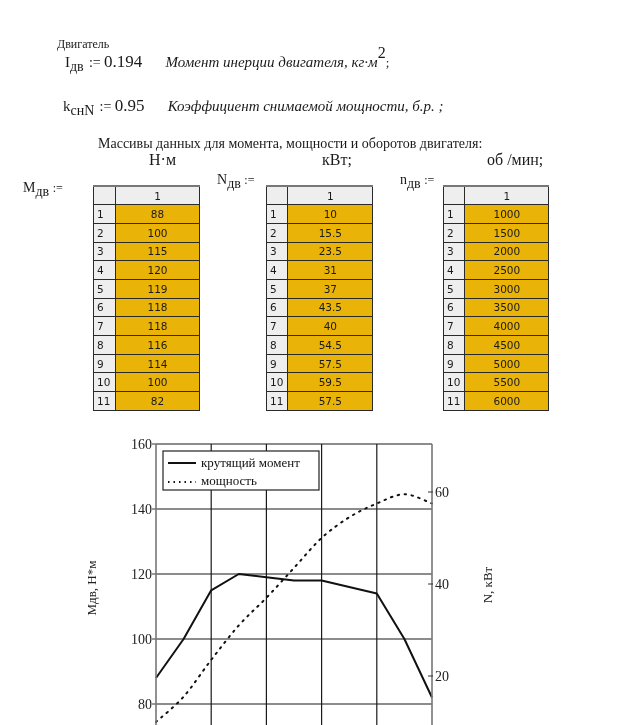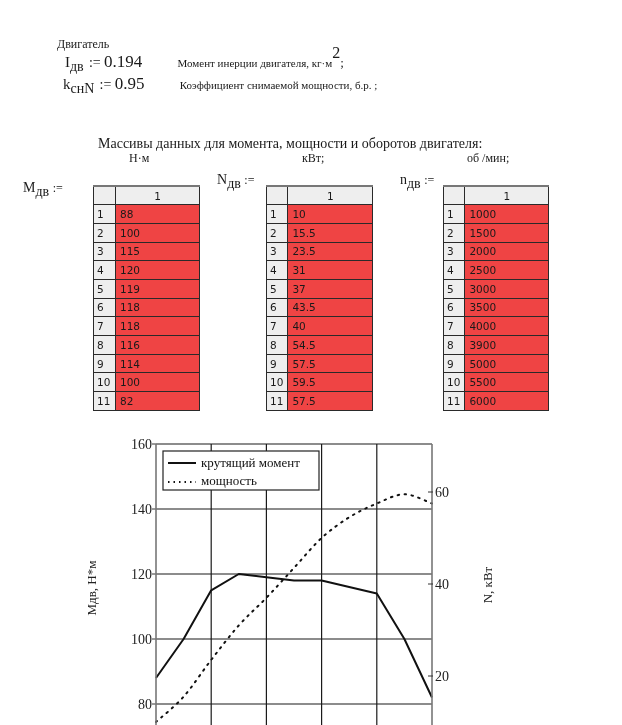--- a/index.html
+++ b/index.html
@@ -3,50 +3,50 @@
 <meta charset="utf-8">
 <style>
   html, body { margin:0; padding:0; background:#ffffff; }
   body { width:622px; height:725px; position:relative; overflow:hidden;
          font-family:"Liberation Serif","DejaVu Serif",serif; color:#1a1a1a; }
   .abs { position:absolute; white-space:nowrap; }
   .small { font-size:12px; }
   .eq { font-size:13px; }
   .eq .var { font-size:15px; }
   .eq .num { font-size:17px; }
-  .eq .desc { font-size:11px; margin-left:32px; }
+  .eq .desc { font-size:15px; margin-left:20px;font-style:italic; }
   .sub { font-size:14px; position:relative; top:4px; }
   .sup { font-size:16px; position:relative; top:-9px; }
   .assign { font-size:14px; margin-left:2px; }
   .caption { font-size:14px; }
-  .unit { font-size:12px; }
+  .unit { font-size:16px;margin-left:20px; }
   .arrlabel { font-size:14px; }
   table.mtx { position:absolute; border-collapse:collapse;
               font-family:"DejaVu Sans","Liberation Sans",sans-serif; font-size:10.5px; }
   table.mtx td { border:1px solid #2a2a2a; height:18.7px; padding:0 4px; box-sizing:border-box; }
   table.mtx td.idx { background:#eeeeee; text-align:left; padding-left:3px; }
   table.mtx td.hdr { background:#eeeeee; text-align:center; }
   table.mtx td.corner { background:#eeeeee; }
-  table.mtx td.val { text-align:left; background:#ef4444; }
+  table.mtx td.val { text-align:center; background:#eab308; }
   table.mtx tr:first-child td { border-top:2px solid #777; }
   svg text { font-family:"Liberation Serif","DejaVu Serif",serif; }
 </style>
 </head>
 <body>
 
 <div class="abs small" style="left:57px; top:37px;">Двигатель</div>
 
 <div class="abs eq" style="left:65px; top:52px;">
   <span class="var">I</span><span class="sub">дв</span>
   <span class="assign">:=</span>
   <span class="num">0.194</span>
   <span class="desc">Момент инерции двигателя, кг·м</span><span class="sup">2</span><span>;</span>
 </div>
 
-<div class="abs eq" style="left:63px; top:74px;">
+<div class="abs eq" style="left:63px; top:96px;">
   <span class="var">k</span><span class="sub">снN</span>
   <span class="assign">:=</span>
   <span class="num">0.95</span>
   <span class="desc">Коэффициент снимаемой мощности, б.р. ;</span>
 </div>
 
 <div class="abs caption" style="left:98px; top:136px;text-align:right;">Массивы данных для момента, мощности и оборотов двигателя:</div>
 
 <div class="abs unit" style="left:129px; top:151px;">Н·м</div>
 <div class="abs unit" style="left:302px; top:151px;text-align:center;">кВт;</div>
@@ -198,21 +198,21 @@
       <tr>
         <td class="idx">6</td>
         <td class="val">3500</td>
       </tr>
       <tr>
         <td class="idx">7</td>
         <td class="val">4000</td>
       </tr>
       <tr>
         <td class="idx">8</td>
-        <td class="val">3900</td>
+        <td class="val">4500</td>
       </tr>
       <tr>
         <td class="idx">9</td>
         <td class="val">5000</td>
       </tr>
       <tr>
         <td class="idx">10</td>
         <td class="val">5500</td>
       </tr>
       <tr>

